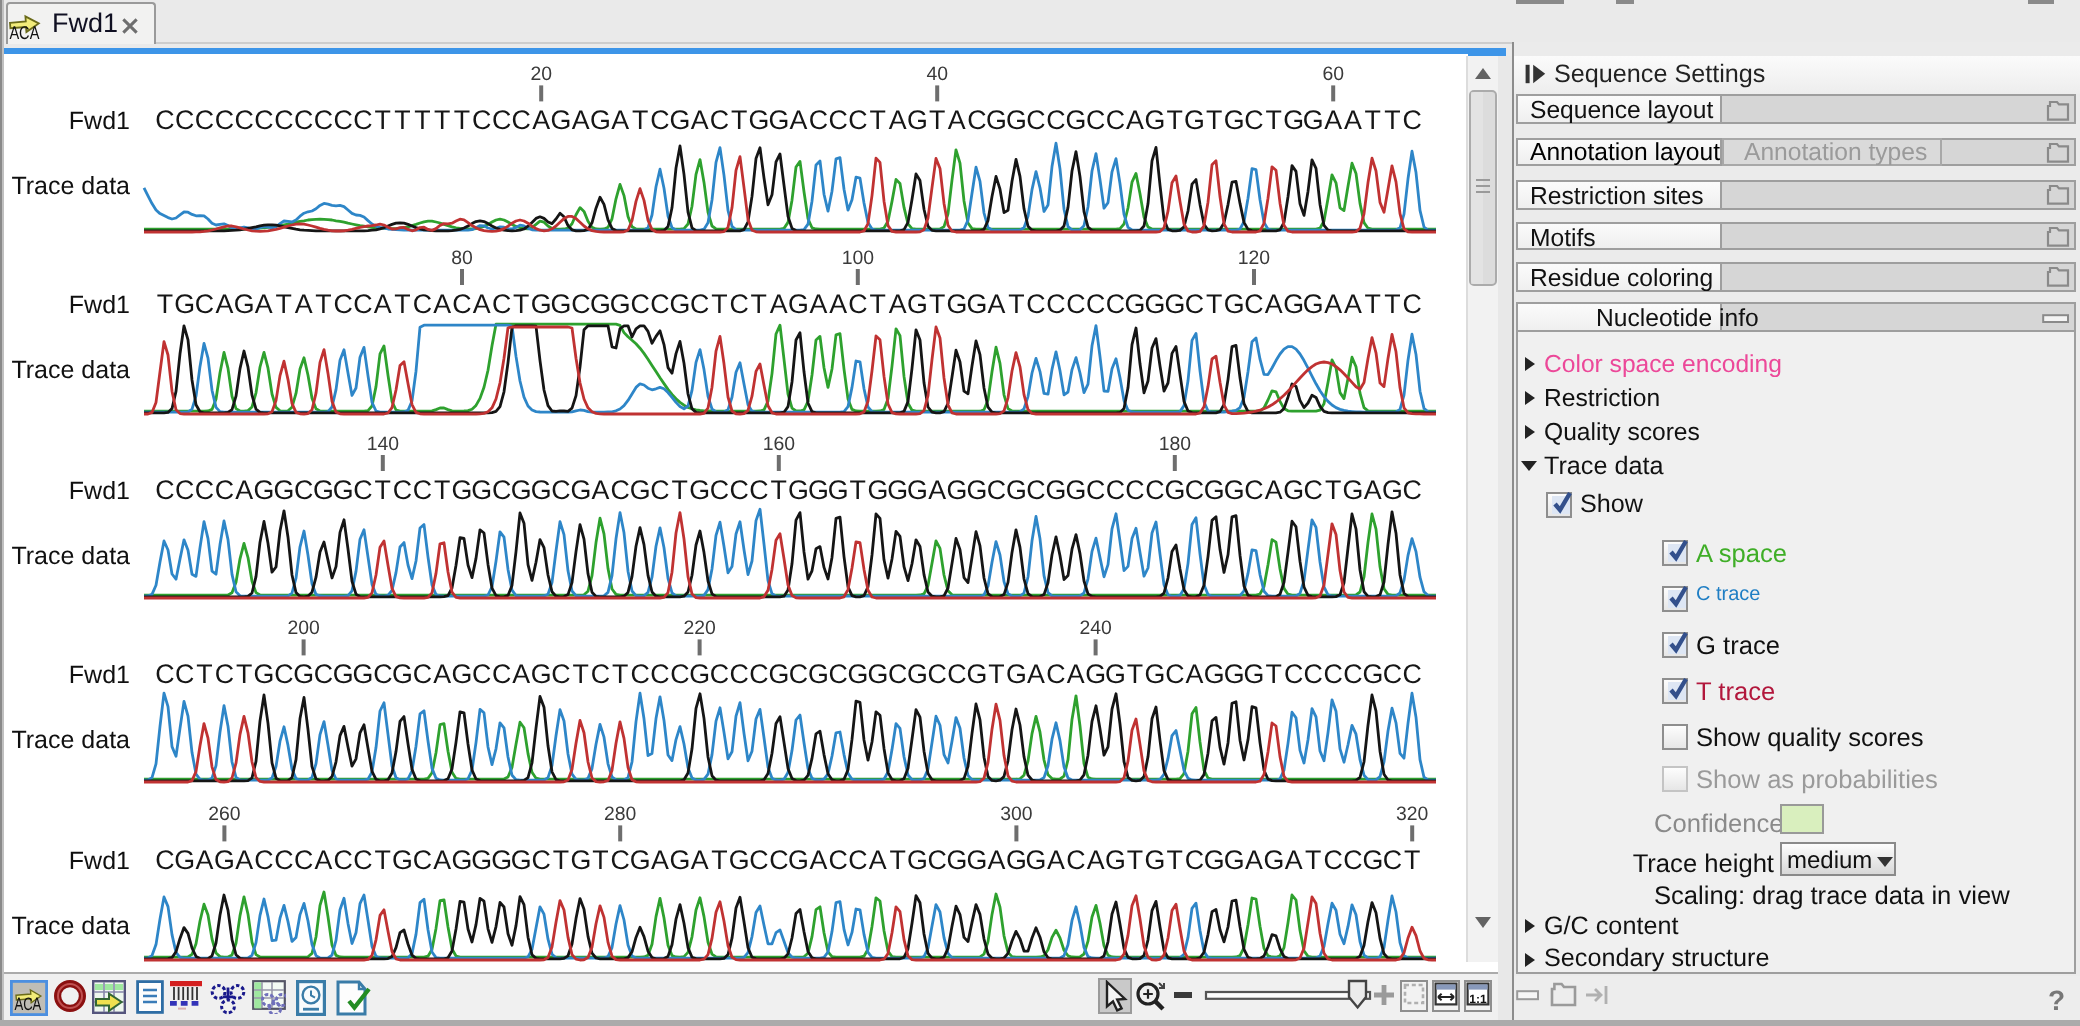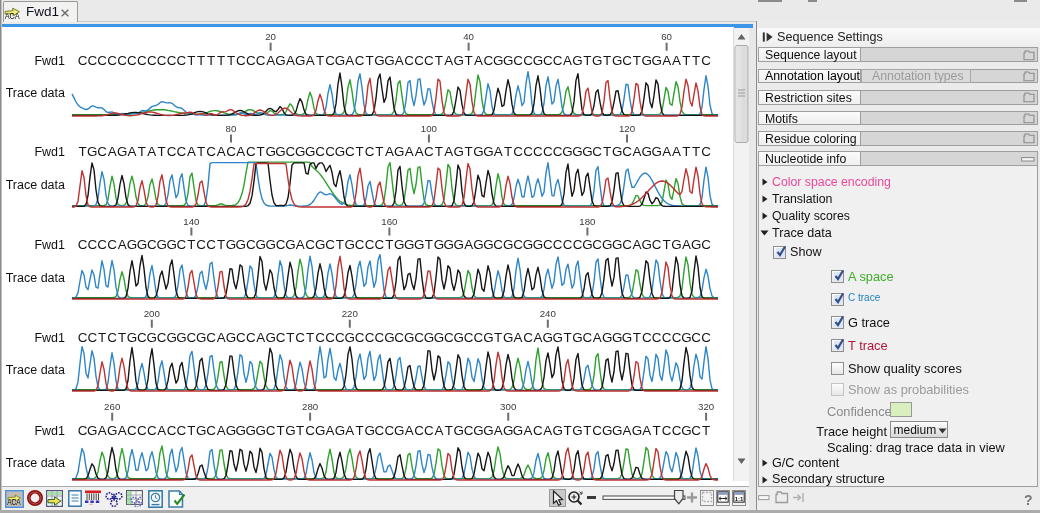--- a/index.html
+++ b/index.html
@@ -238,33 +238,33 @@
     <path d="M1 3 L1 9.8 L11 9.8 L11 2.2 L6.5 2.2 L5.5 1 L2 1 L2 3 Z" fill="none" stroke="#8a8a8a" stroke-width="1.1"></path>
   </svg>
 <div class="abs" style="left:757.5px;top:130.9px;width:280px;height:14.8px;background:#d6d6d6;border:1px solid #9e9e9e"></div>
 <div class="abs" style="left:757.5px;top:130.9px;width:103px;height:14.8px;background:linear-gradient(#fbfbfb,#efefef);border:1px solid #9e9e9e"></div>
 <div class="abs" style="left:765px;top:131.70000000000002px;font-size:12.3px;color:#111">Residue coloring</div>
 <svg class="abs" style="left:1023px;top:133.1px" width="12" height="11" viewBox="0 0 12 11">
     <path d="M1 3 L1 9.8 L11 9.8 L11 2.2 L6.5 2.2 L5.5 1 L2 1 L2 3 Z" fill="none" stroke="#8a8a8a" stroke-width="1.1"></path>
   </svg>
 <div class="abs" style="left:757.5px;top:151.0px;width:280px;height:14.8px;background:#d6d6d6;border:1px solid #9e9e9e"></div>
 <div class="abs" style="left:757.5px;top:151.0px;width:103px;height:14.8px;background:linear-gradient(#fbfbfb,#efefef);border:1px solid #9e9e9e"></div>
-<div class="abs" style="left:765px;top:151.8px;font-size:12.3px;color:#111">Nucleotide info</div>
+<div class="abs" style="left:798px;top:151.8px;font-size:12.3px;color:#111">Nucleotide info</div>
 <svg class="abs" style="left:1021px;top:156.5px" width="14" height="5" viewBox="0 0 14 5">
     <rect x="0.6" y="0.6" width="12.4" height="3.4" fill="#f4f4f4" stroke="#8a8a8a" stroke-width="1"></rect>
   </svg>
 <div class="abs" style="left:757.5px;top:166.2px;width:280px;height:321px;background:#f0f0f0;border:1px solid #9e9e9e;border-top:none"></div>
 <svg class="abs" style="left:761px;top:178px" width="8" height="8" viewBox="0 0 8 8">
     <polygon points="1.5,0.5 6.5,4 1.5,7.5" fill="#222"></polygon>
   </svg>
 <div class="abs" style="left:772px;top:174.5px;font-size:12.3px;color:#ec4899">Color space encoding</div>
 <svg class="abs" style="left:761px;top:195px" width="8" height="8" viewBox="0 0 8 8">
     <polygon points="1.5,0.5 6.5,4 1.5,7.5" fill="#222"></polygon>
   </svg>
-<div class="abs" style="left:772px;top:191.5px;font-size:12.3px;color:#111">Translation</div>
+<div class="abs" style="left:772px;top:191.5px;font-size:12.3px;color:#111">Restriction</div>
 <svg class="abs" style="left:761px;top:212px" width="8" height="8" viewBox="0 0 8 8">
     <polygon points="1.5,0.5 6.5,4 1.5,7.5" fill="#222"></polygon>
   </svg>
 <div class="abs" style="left:772px;top:208.5px;font-size:12.3px;color:#111">Quality scores</div>
 <svg class="abs" style="left:759.5px;top:229px" width="9" height="8" viewBox="0 0 9 8">
     <polygon points="0.5,1.5 8.5,1.5 4.5,6.5" fill="#222"></polygon>
   </svg>
 <div class="abs" style="left:772px;top:225.5px;font-size:12.6px;color:#111">Trace data</div>
 <div class="abs" style="left:772.5px;top:245.5px;width:13px;height:13px;background:linear-gradient(#fdfdfd,#e6e6e6);border:1px solid #8e8e8e"></div>
 <svg class="abs" style="left:773.5px;top:243.5px" width="15" height="15" viewBox="0 0 15 15">

